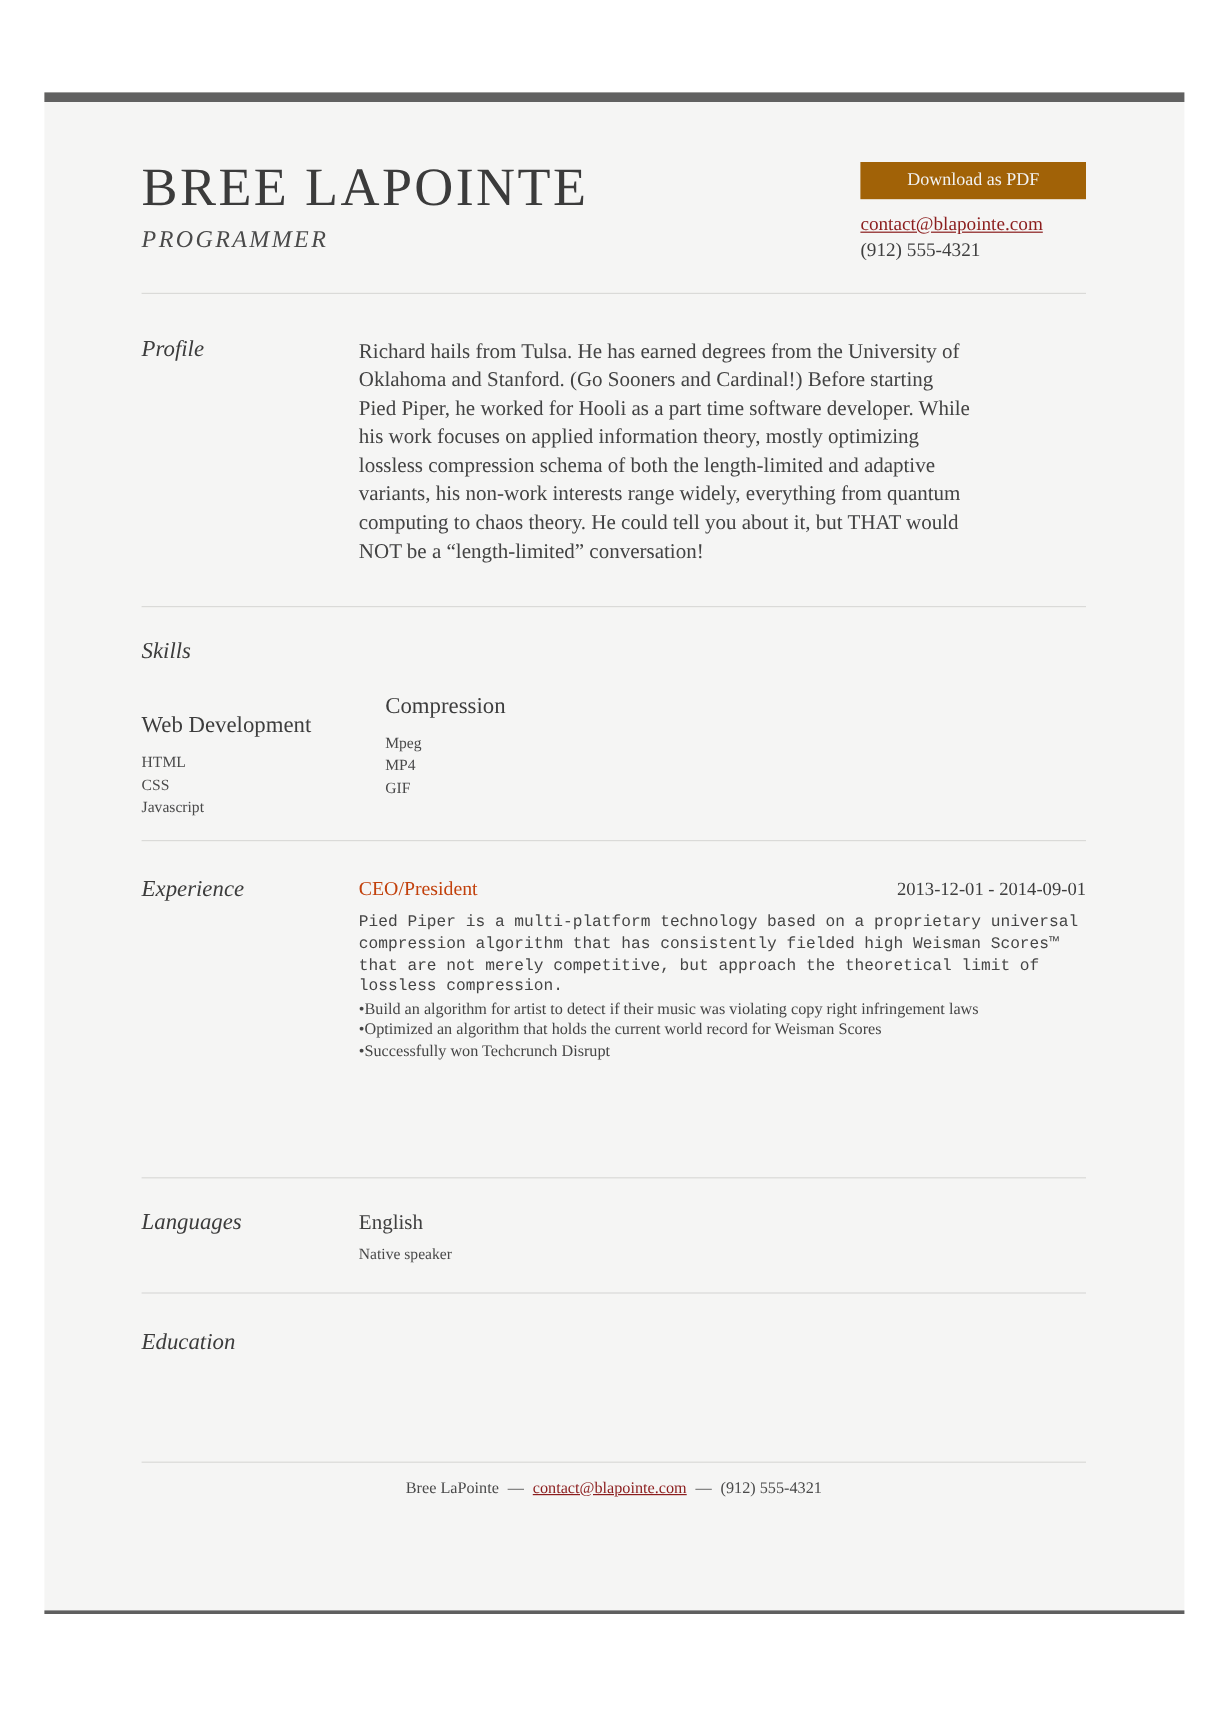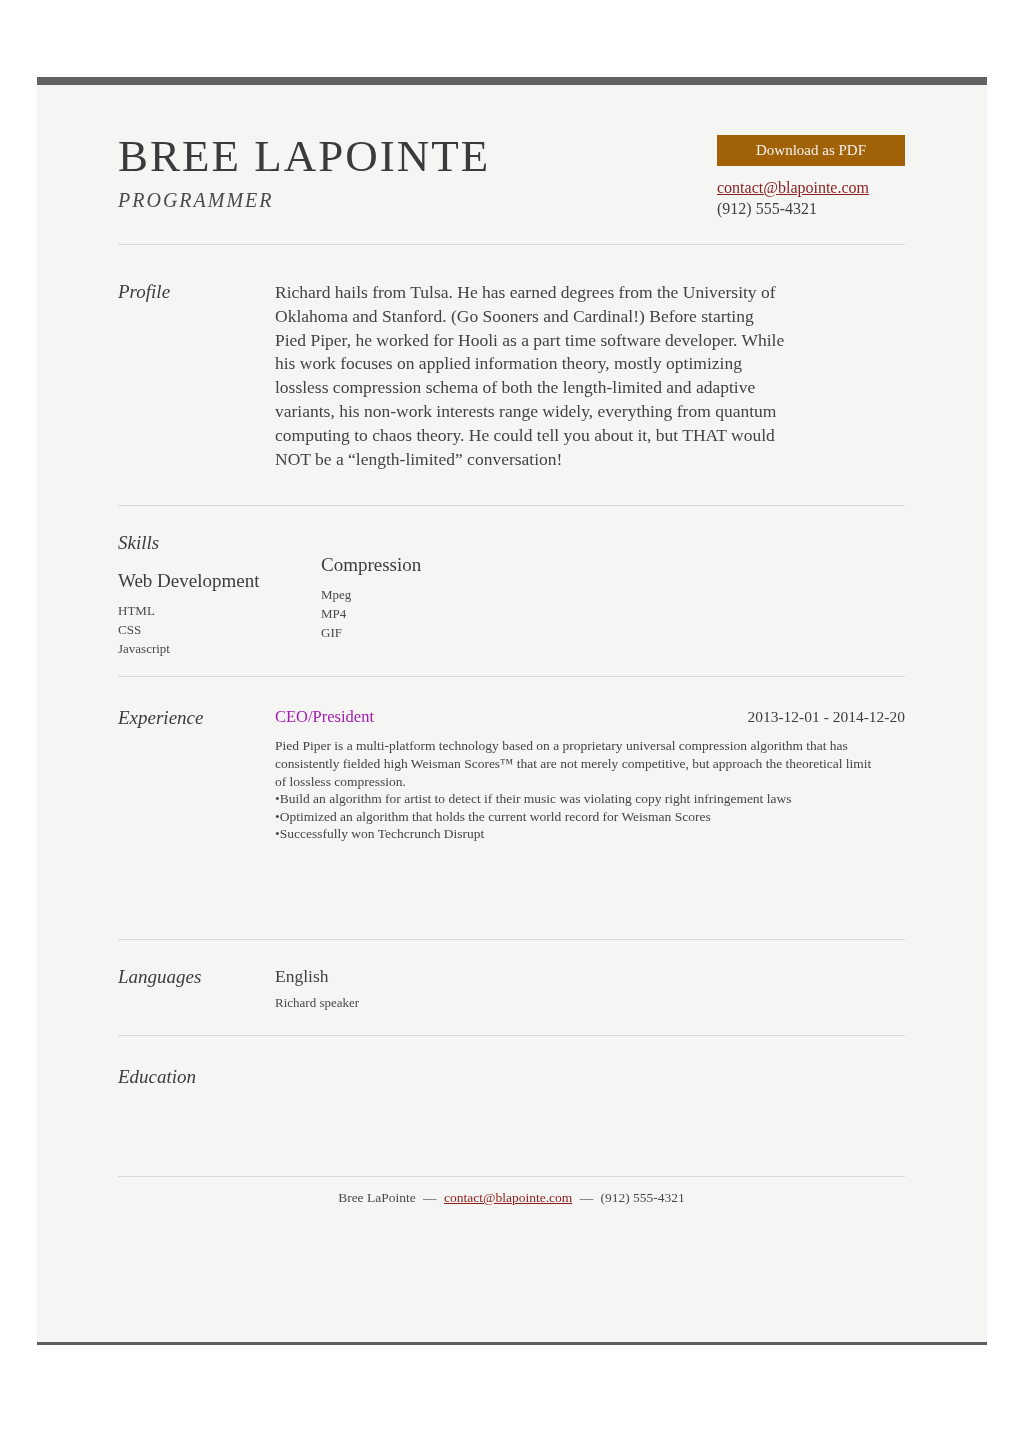--- a/index.html
+++ b/index.html
@@ -59,21 +59,21 @@
     display: inline-block;
     color: #8b1d1d;
     font-size: 16px;
     text-decoration: underline;
   }
   .phone { font-size: 16px; color: #3f3f3f; margin-top: 3px; }
 
   .divider { border-top: 1px solid #dadad8; }
 
   
-  .row { display: flex; }
+  .row { display: flex; gap: 24px; }
   .row .label {
     flex: none;
     width: 157px;
     font-style: italic;
     font-size: 19px;
     color: #3c3c3c;
   }
   .row .content { flex: 1; min-width: 0; }
 
   
@@ -89,28 +89,29 @@
   .section-skills { padding: 26px 0 18px 0; flex-direction: column; }
   .skills-groups { display: flex; }
   .skill-group:first-child { width: 203px; flex: none; margin-top: 16px; }
   .skill-group-title { font-size: 19px; color: #3d3d3d; }
   .skill-list { list-style: none; margin-top: 9px; }
   .skill-list li { font-size: 13px; line-height: 19px; color: #4a4a4a; }
 
   
   .section-experience { padding: 30px 0 96px 0; }
   .job-header { display: flex; justify-content: space-between; align-items: baseline; }
-  .job-title { font-size: 16.5px; color: #a21caf; }
+  .job-title { font-size: 16.5px; color: #c2410c; }
   .job-dates { font-size: 15.5px; color: #3d3d3d; }
   .job-description {
     margin-top: 10px;
     font-size: 13.5px;
     line-height: 17.6px;
     color: #454545;
     max-width: 600px;
+    font-family: Liberation Mono, monospace;
   }
   .bullet-list { list-style: none; }
   .bullet-list li {
     font-size: 13.5px;
     line-height: 17.6px;
     color: #454545;
   }
   .bullet-list li::before { content: "\2022 "; }
 
   
@@ -185,40 +186,40 @@
   </div>
 
   <div class="divider"></div>
 
   <div class="row section-experience">
     <div class="label">Experience</div>
     <div class="content">
       <div class="job">
         <div class="job-header">
           <div class="job-title">CEO/President</div>
-          <div class="job-dates">2013-12-01 - 2014-12-20</div>
+          <div class="job-dates">2013-12-01 - 2014-09-01</div>
         </div>
         <p class="job-description">Pied Piper is a multi-platform technology based on a proprietary universal compression algorithm that has consistently fielded high Weisman Scores™ that are not merely competitive, but approach the theoretical limit of lossless compression.</p>
         <ul class="bullet-list">
           <li>Build an algorithm for artist to detect if their music was violating copy right infringement laws</li>
           <li>Optimized an algorithm that holds the current world record for Weisman Scores</li>
           <li>Successfully won Techcrunch Disrupt</li>
         </ul>
       </div>
     </div>
   </div>
 
   <div class="divider"></div>
 
   <div class="row section-languages">
     <div class="label">Languages</div>
     <div class="content">
       <div class="language">
         <div class="language-name">English</div>
-        <div class="language-level">Richard speaker</div>
+        <div class="language-level">Native speaker</div>
       </div>
     </div>
   </div>
 
   <div class="divider"></div>
 
   <div class="row section-education">
     <div class="label">Education</div>
   </div>
 

